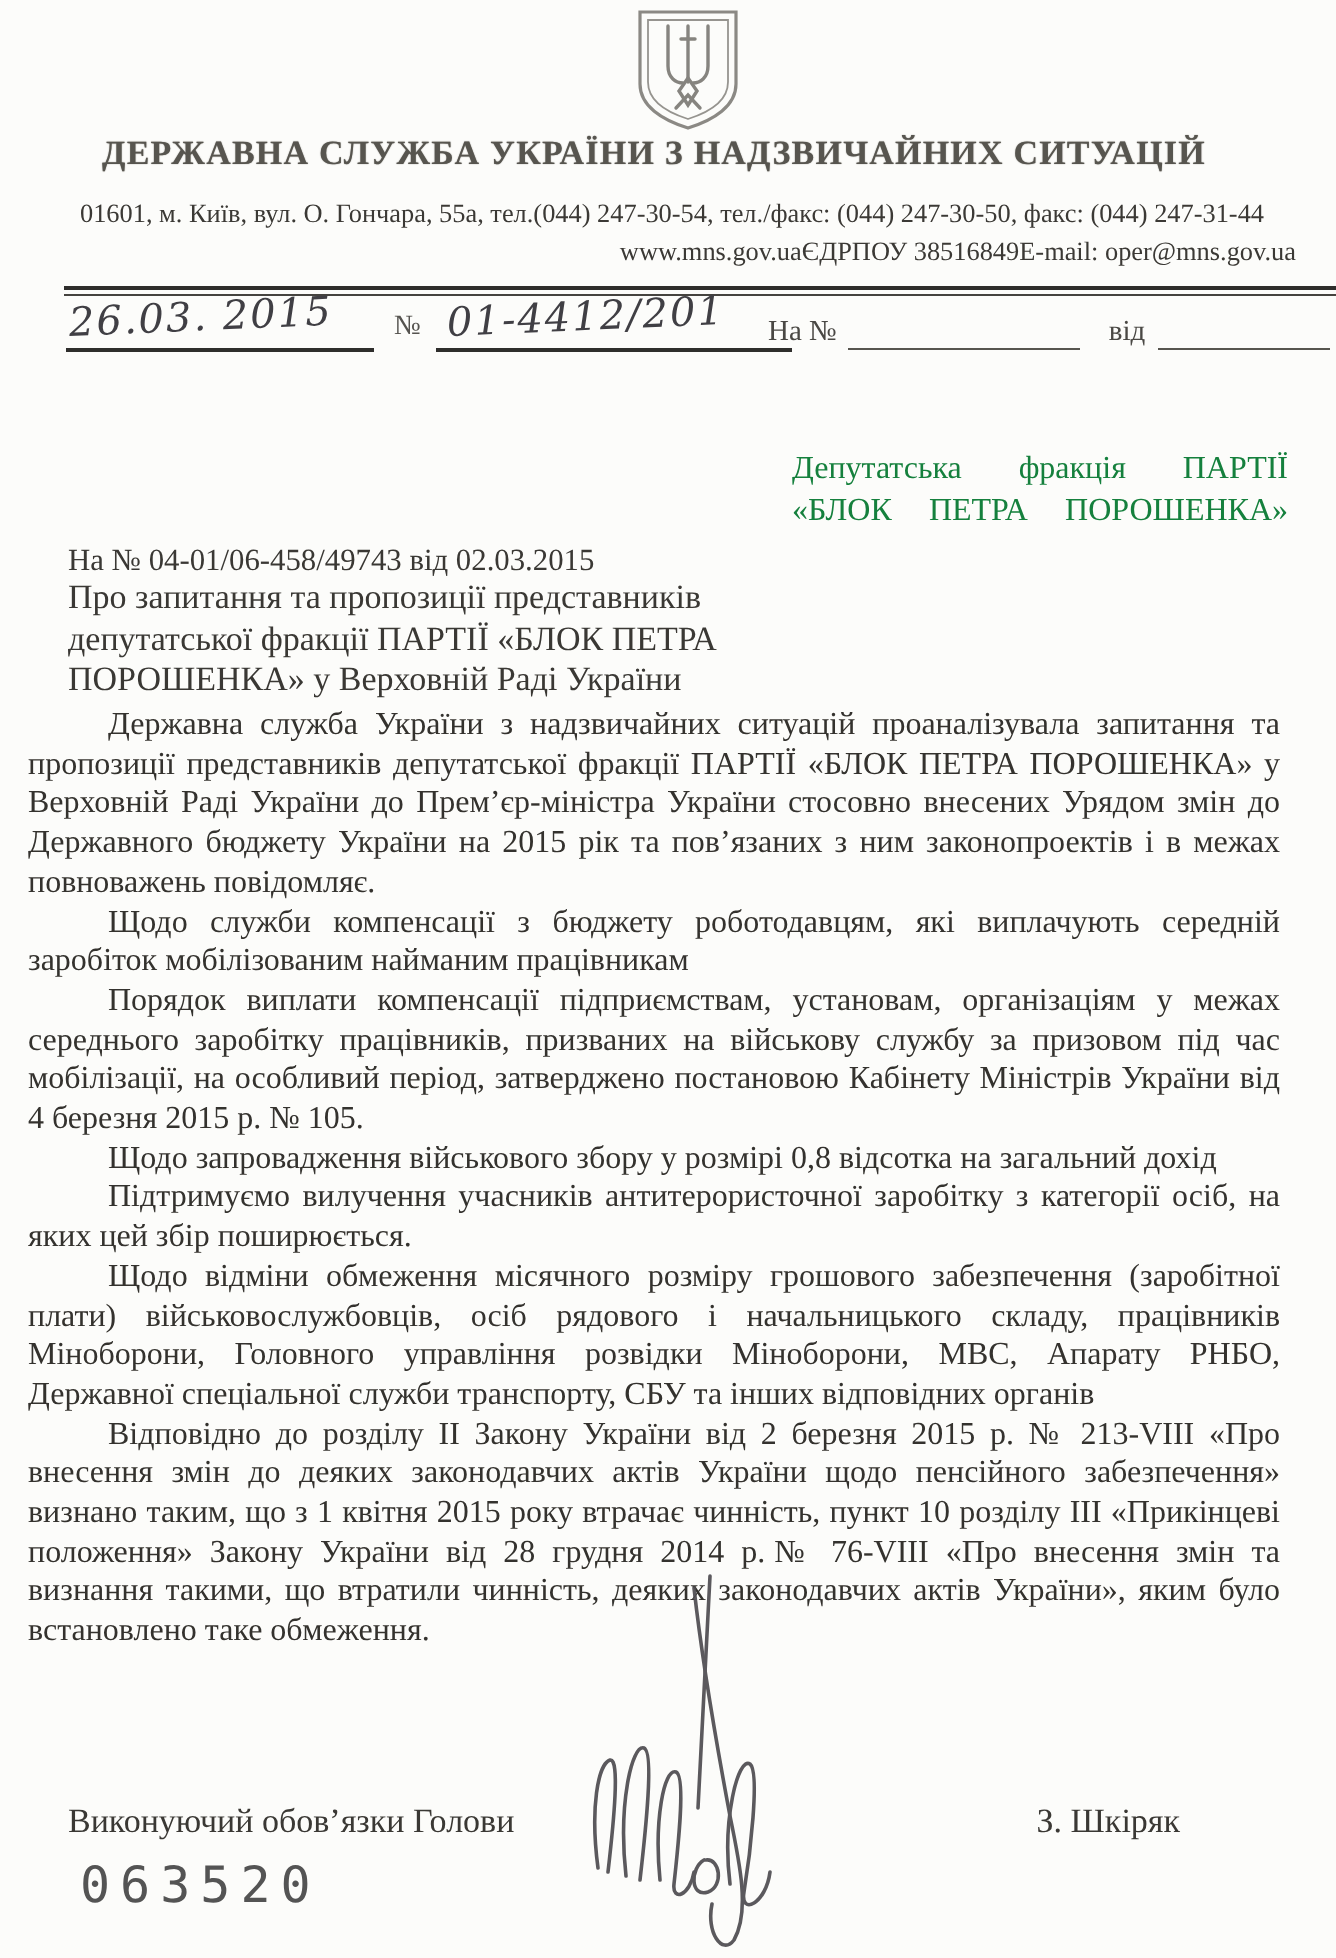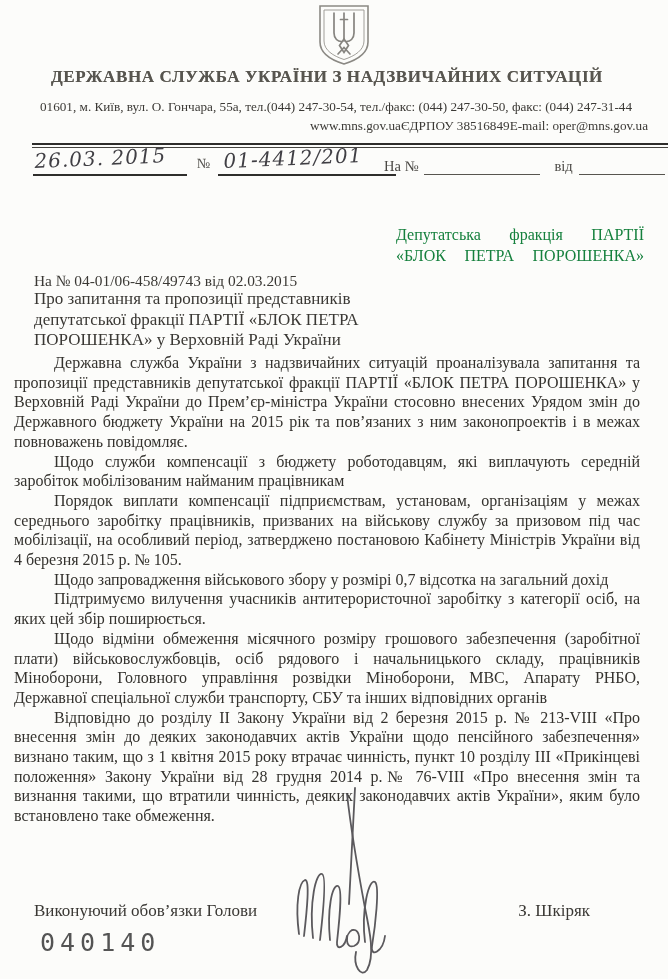--- a/index.html
+++ b/index.html
@@ -98,21 +98,21 @@
   </div>
 
   <div class="incoming-ref">На № 04-01/06-458/49743 від 02.03.2015</div>
 
   <div class="subject">Про запитання та пропозиції представників депутатської фракції ПАРТІЇ «БЛОК ПЕТРА ПОРОШЕНКА» у Верховній Раді України</div>
 
   <div class="body-text">
     <p>Державна служба України з надзвичайних ситуацій проаналізувала запитання та пропозиції представників депутатської фракції ПАРТІЇ «БЛОК ПЕТРА ПОРОШЕНКА» у Верховній Раді України до Прем’єр-міністра України стосовно внесених Урядом змін до Державного бюджету України на 2015 рік та пов’язаних з ним законопроектів і в межах повноважень повідомляє.</p>
     <p>Щодо служби компенсації з бюджету роботодавцям, які виплачують середній заробіток мобілізованим найманим працівникам</p>
     <p>Порядок виплати компенсації підприємствам, установам, організаціям у межах середнього заробітку працівників, призваних на військову службу за призовом під час мобілізації, на особливий період, затверджено постановою Кабінету Міністрів України від 4 березня 2015 р. № 105.</p>
-    <p>Щодо запровадження військового збору у розмірі 0,7 відсотка на загальний дохід</p>
+    <p>Щодо запровадження військового збору у розмірі 0,8 відсотка на загальний дохід</p>
     <p>Підтримуємо вилучення учасників антитерористочної заробітку з категорії осіб, на яких цей збір поширюється.</p>
     <p>Щодо відміни обмеження місячного розміру грошового забезпечення (заробітної плати) військовослужбовців, осіб рядового і начальницького складу, працівників Міноборони, Головного управління розвідки Міноборони, МВС, Апарату РНБО, Державної спеціальної служби транспорту, СБУ та інших відповідних органів</p>
     <p>Відповідно до розділу II Закону України від 2 березня 2015 р. № 213-VIII «Про внесення змін до деяких законодавчих актів України щодо пенсійного забезпечення» визнано таким, що з 1 квітня 2015 року втрачає чинність, пункт 10 розділу III «Прикінцеві положення» Закону України від 28 грудня 2014 р.№ 76-VIII «Про внесення змін та визнання такими, що втратили чинність, деяких законодавчих актів України», яким було встановлено таке обмеження.</p>
   </div>
 
   <div class="sign-row">
     <span>Виконуючий обов’язки Голови</span>
     <span>З. Шкіряк</span>
   </div>
 
@@ -123,15 +123,15 @@
         <path d="M58,8 C62,44 70,90 76,122 C81,146 86,170 78,184 C72,192 64,180 67,166"></path>
         <path d="M10,148 C6,118 10,96 16,94 C21,93 18,124 15,150"></path>
         <path d="M24,152 C20,116 27,86 33,88 C38,90 34,128 31,154"></path>
         <path d="M41,154 C38,124 43,98 49,100 C54,102 50,138 48,156 C47,165 56,162 58,150"></path>
         <path d="M63,144 C56,148 56,163 65,160 C73,157 71,143 64,144"></path>
         <path d="M76,156 C72,124 80,92 86,96 C91,100 86,142 83,160 C81,172 94,166 96,150"></path>
       </g>
     </svg>
   </div>
 
-  <div class="stamp">040140</div>
+  <div class="stamp">063520</div>
 
 </div>
 
 </body></html>

